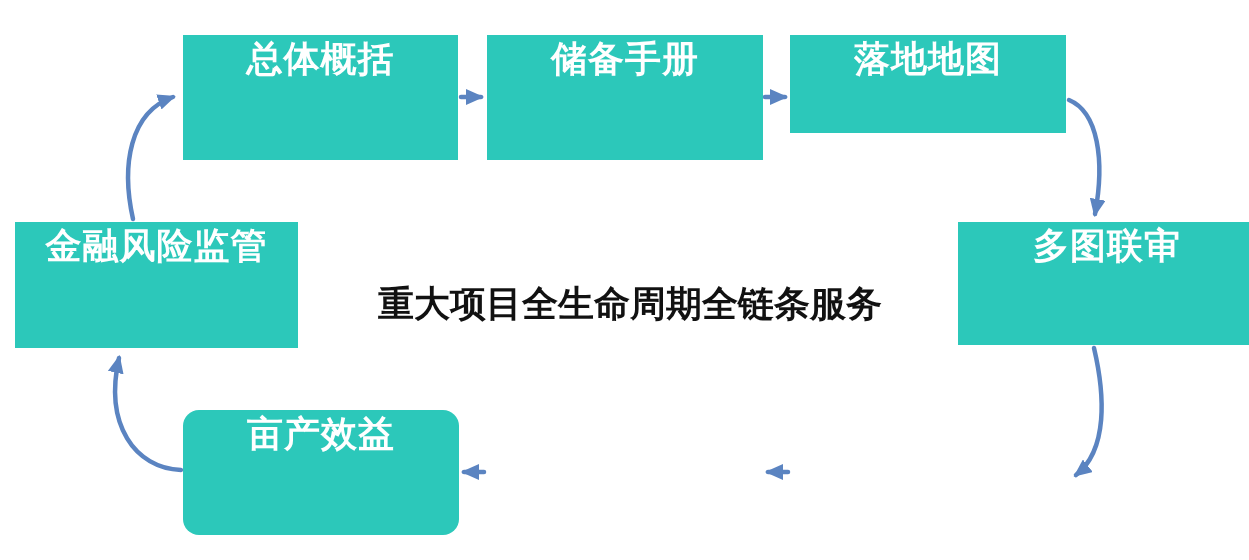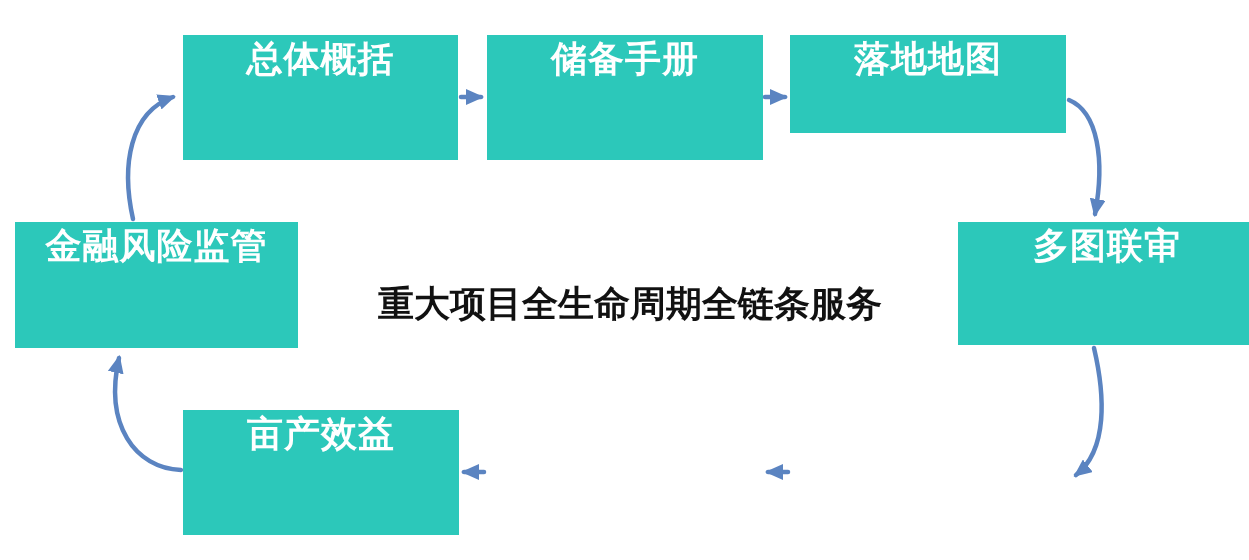--- a/index.html
+++ b/index.html
@@ -45,21 +45,21 @@
     letter-spacing: 1px;
     white-space: nowrap;
   }
   
   .n-overall   { left: 183px; top: 35px;  width: 275px; height: 125px; }
   .n-reserve   { left: 487px; top: 35px;  width: 276px; height: 125px; }
   .n-landing   { left: 790px; top: 35px;  width: 276px; height: 98px; }
   .n-multimap  { left: 958px; top: 222px; width: 298px; height: 123px; }
   .n-standard  { left: 790px; top: 410px; width: 276px; height: 125px; }
   .n-helppkg   { left: 487px; top: 410px; width: 276px; height: 125px; }
-  .n-yield     { left: 183px; top: 410px; width: 276px; height: 125px; }
+  .n-yield     { left: 183px; top: 410px; width: 276px; height: 125px; border-radius: 16px; }
   .n-finrisk   { left: 15px;  top: 222px; width: 283px; height: 126px; }
 
   .center-title {
     position: absolute;
     z-index: 1;
     left: 305px;
     top: 267px;
     width: 650px;
     text-align: center;
     font-size: 36px;

